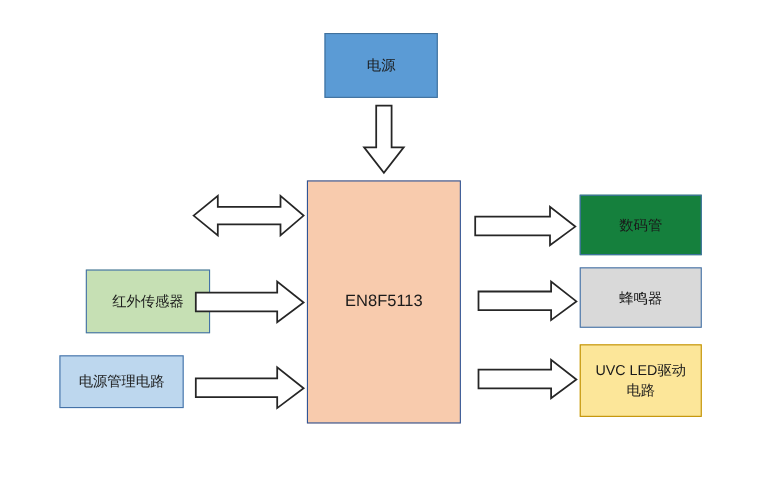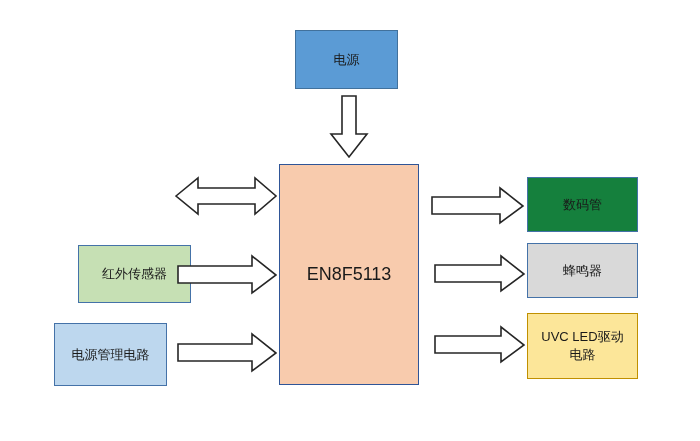--- a/index.html
+++ b/index.html
@@ -35,24 +35,24 @@
     padding: 0 4px;
     white-space: pre-line;
   }
   
   #node-power      { left: 295px; top: 30px;  width: 103px; height: 59px;
                      background: #5b9bd5; border-color: #41719c; }
   #node-switch     { left: 54px;  top: 166px; width: 113px; height: 58px;
                      background: #fce699; border-color: #4472a8; }
   #node-ir         { left: 54px;  top: 245px; width: 113px; height: 58px;
                      background: #c6e0b4; border-color: #4472a8; margin-left: 24px; }
-  #node-pmc        { left: 54px;  top: 323px; width: 113px; height: 63px;
+  #node-pmc        { left: 54px;  top: 323px; width: 113px; height: 48px;
                      background: #bdd7ee; border-color: #4472a8; justify-content: center; }
   #node-mcu        { left: 279px; top: 164px; width: 140px; height: 221px;
-                     background: #f8cbad; border-color: #2f5597; font-size: 18px; }
+                     background: #f8cbad; border-color: #2f5597; font-size: 15px; }
   #node-display    { left: 527px; top: 177px; width: 111px; height: 55px;
                      background: #d9d9d9; border-color: #4472a8; }
   #node-buzzer     { left: 527px; top: 243px; width: 111px; height: 55px;
                      background: #d9d9d9; border-color: #4472a8; }
   #node-uvc        { left: 527px; top: 313px; width: 111px; height: 66px;
                      background: #fce699; border-color: #c09000; }
 
   .arrow {
     position: absolute;
   }

